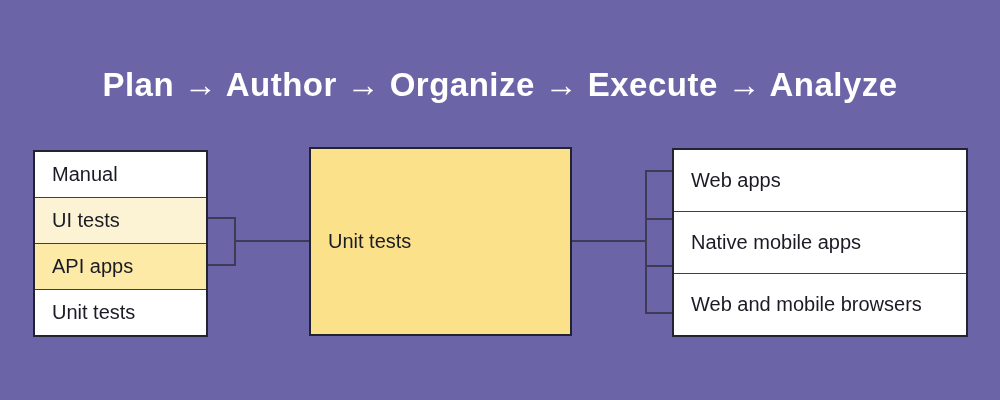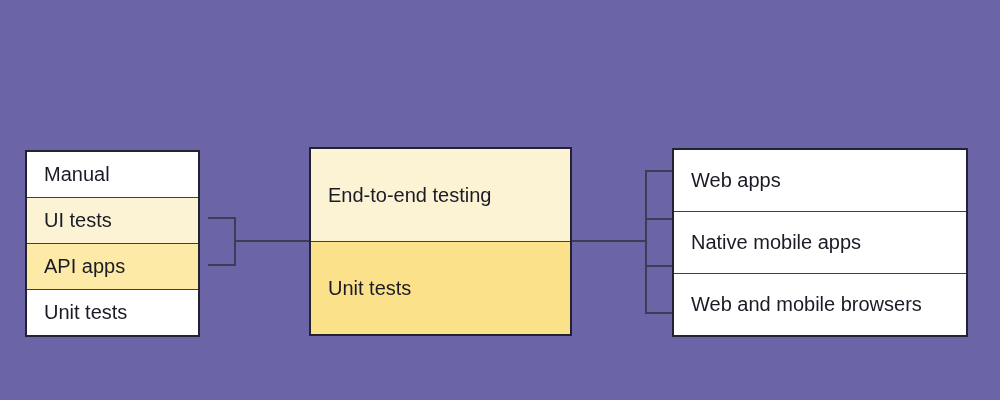--- a/index.html
+++ b/index.html
@@ -45,21 +45,21 @@
   }
   .box {
     position: absolute;
     display: flex;
     flex-direction: column;
     border: 2px solid var(--box-border, #232230);
     box-sizing: border-box;
     background: #ffffff;
   }
   .box-left {
-    left: 25px;
+    left: 33px;
     top: 150px;
     width: 175px;
     height: 187px;
   }
   .box-mid {
     left: 309px;
     top: 147px;
     width: 263px;
     height: 189px;
   }
@@ -80,35 +80,35 @@
   }
   .row + .row {
     border-top: 1.5px solid var(--row-divider, #3f3d4a);
   }
 </style>
 </head>
 <body>
 
 <div class="stage">
 
+  <div class="title">Plan → Author → Organize → Execute → Analyze</div>
 
   <svg class="connector-svg" viewBox="0 0 1000 400" xmlns="http://www.w3.org/2000/svg">
     <path d="M208 218 H235 M208 265 H235 M235 217 V266 M235 241 H311"></path>
     <path d="M570 241 H646 M646 170 V314 M646 171 H674 M646 219 H674 M646 266 H674 M646 313 H674"></path>
   </svg>
 
   <div class="box box-left">
     <div class="row" style="background: var(--tone-white);">Manual</div>
     <div class="row" style="background: var(--tone-cream); text-align: right;">UI tests</div>
     <div class="row" style="background: var(--tone-light-yellow);">API apps</div>
     <div class="row" style="background: var(--tone-white);">Unit tests</div>
   </div>
 
   <div class="box box-mid">
-    <div class="row" style="background: var(--tone-cream);">End-to-end testing</div>
     <div class="row" style="background: var(--tone-yellow);">Unit tests</div>
   </div>
 
   <div class="box box-right">
     <div class="row" style="background: var(--tone-white);">Web apps</div>
     <div class="row" style="background: var(--tone-white);">Native mobile apps</div>
     <div class="row" style="background: var(--tone-white);">Web and mobile browsers</div>
   </div>
 
 </div>

